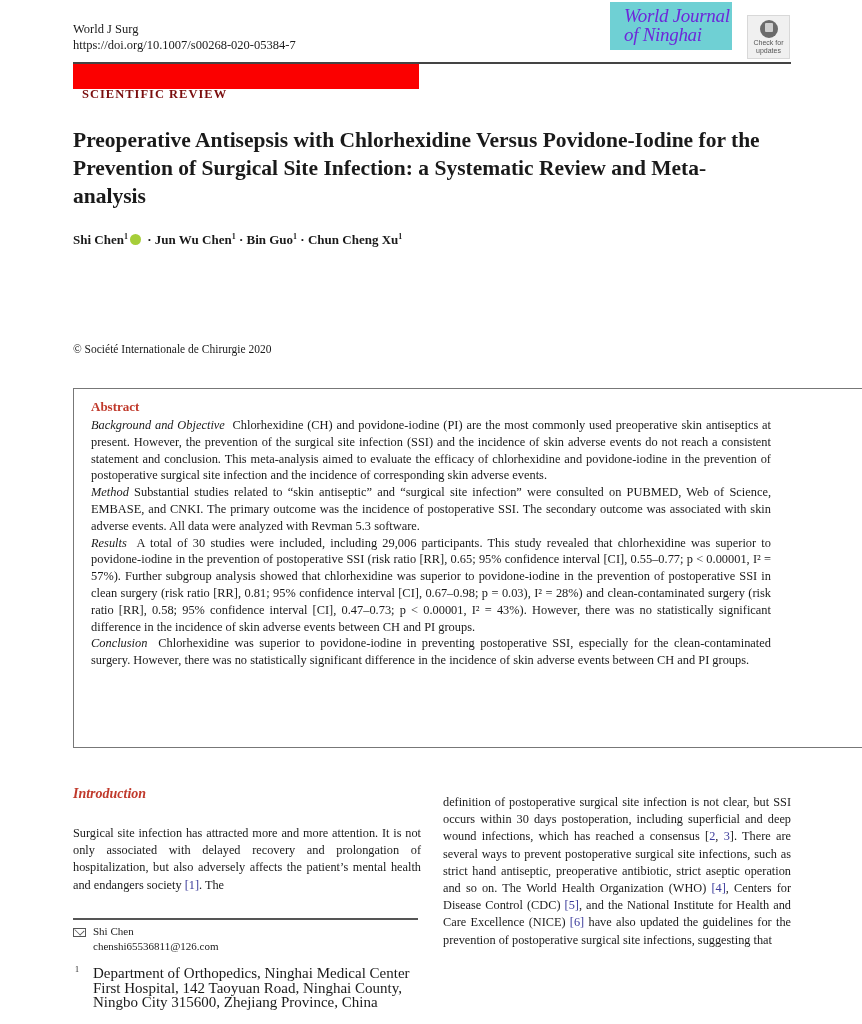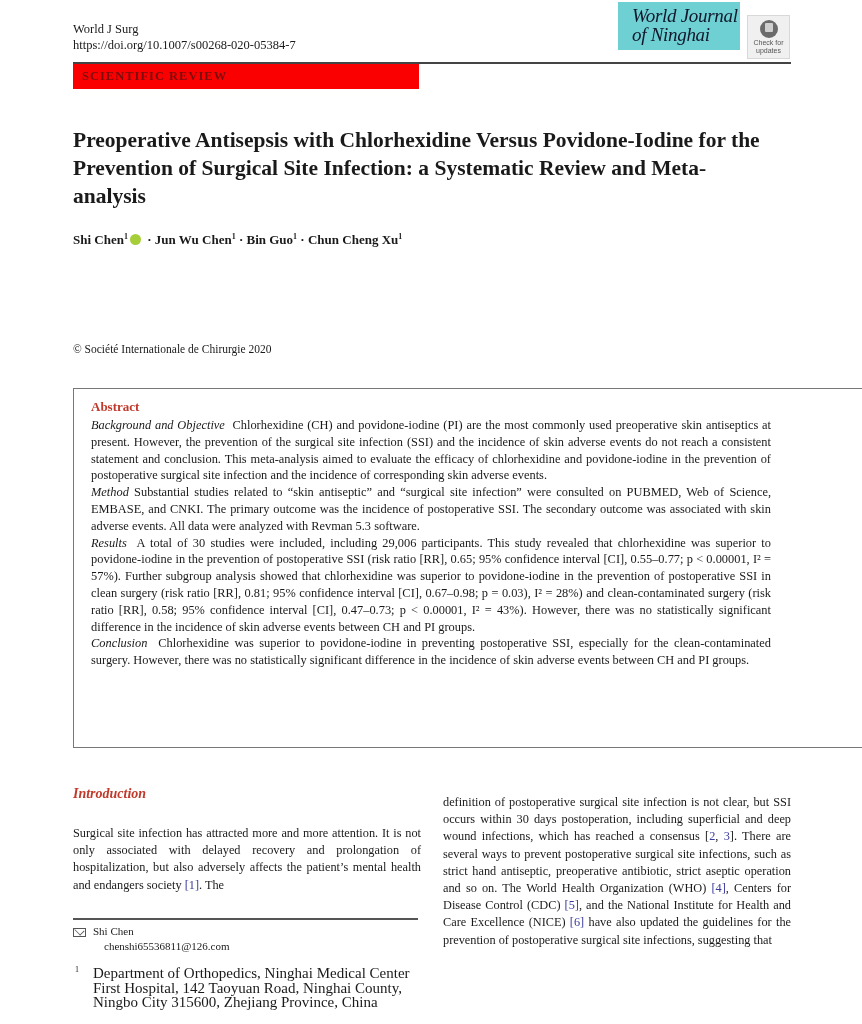--- a/index.html
+++ b/index.html
@@ -2,33 +2,33 @@
 <html><head>
 <meta charset="utf-8">
 <style>
   html, body { margin: 0; padding: 0; background: #ffffff; }
   body { width: 862px; height: 1024px; position: relative; overflow: hidden;
          font-family: "Liberation Serif", "DejaVu Serif", serif; color: #1a1a1a; }
   .abs { position: absolute; }
   .journal-name { left: 73px; top: 22px; font-size: 12.5px; }
   .doi { left: 73px; top: 38px; font-size: 12.5px; }
   .logo { left: 610px; top: 2px; width: 122px; height: 48px; background: #6fd0d4;
-          color: #0f172a; font-style: italic; font-size: 19px; line-height: 19px;
-          padding: 4px 0 0 14px; box-sizing: border-box; letter-spacing: -0.3px; overflow: hidden; margin-left: 8px; }
+          color: #6d28d9; font-style: italic; font-size: 19px; line-height: 19px;
+          padding: 4px 0 0 14px; box-sizing: border-box; letter-spacing: -0.3px; overflow: hidden; }
   .logo .l2 { display: block; padding-left: 0; }
   .check { left: 747px; top: 15px; width: 43px; height: 44px; background: #f0f0f0;
            border: 1px solid #d8d8d8; box-sizing: border-box; text-align: center; }
   .check .circle { width: 18px; height: 18px; border-radius: 50%; background: #6b6b6b;
                    margin: 4px auto 1px; position: relative; }
   .check .circle::after { content: ""; position: absolute; left: 5px; top: 3px; width: 8px; height: 9px;
                           background: #cfcfcf; border-radius: 1px; }
   .check .txt { font-family: "Liberation Sans", sans-serif; font-size: 7px; color: #555; line-height: 8px; }
   .rule { left: 73px; top: 62px; width: 718px; height: 2px; background: #444; }
   .banner { left: 73px; top: 64px; width: 346px; height: 25px; background: #fb0000; }
-  .banner span { position: absolute; left: 9px; top: 5px; font-size: 12.5px; font-weight: bold;
+  .banner span { position: absolute; left: 9px; top: 23px; font-size: 12.5px; font-weight: bold;
                  letter-spacing: 1px; color: #7a0d0d; }
   .title { left: 73px; top: 126px; width: 690px; font-size: 21.5px; font-weight: bold; line-height: 28px; }
   .authors { left: 73px; top: 232px; font-size: 13px; font-weight: bold; }
   .authors sup { font-size: 8px; }
   .orcid { display: inline-block; width: 11px; height: 11px; border-radius: 50%; background: #a6ce39;
            vertical-align: -1px; margin: 0 3px 0 2px; }
   .copyright { left: 73px; top: 343px; font-size: 11.5px; }
   .abstract-box { left: 73px; top: 388px; width: 813px; height: 360px; border: 1.5px solid #777;
                   box-sizing: border-box; }
   .abstract-head { position: absolute; left: 17px; top: 10px; font-size: 13px; font-weight: bold; color: #c0392b; }
@@ -38,21 +38,21 @@
   .abstract-body i { font-style: italic; }
   .intro-head { left: 73px; top: 786px; font-size: 14px; font-weight: bold; color: #c0392b; font-style: italic; }
   .col-left { left: 73px; top: 825px; width: 348px; font-size: 12.3px; line-height: 17.2px; text-align: justify; }
   .col-right { left: 443px; top: 778px; width: 348px; font-size: 12.3px; line-height: 17.2px; text-align: justify; margin-top: 16px; }
   .ref { color: #3a3a9a; }
   .foot-rule { left: 73px; top: 918px; width: 345px; height: 1.5px; background: #555; }
   .mail-icon { left: 73px; top: 928px; width: 13px; height: 9px; border: 1px solid #555; box-sizing: border-box; }
   .mail-icon::after { content: ""; position: absolute; left: 1px; top: -3px; width: 8px; height: 8px;
                       border-right: 1px solid #555; border-bottom: 1px solid #555; transform: rotate(45deg) scale(0.9,0.7); }
   .foot-name { left: 93px; top: 925px; font-size: 11px; }
-  .foot-email { left: 93px; top: 940px; font-size: 11px; margin-left: 11px; }
+  .foot-email { left: 93px; top: 940px; font-size: 11px; }
   .foot-num { left: 75px; top: 965px; font-size: 8px; }
   .foot-aff { left: 93px; top: 966px; width: 320px; font-size: 15px; line-height: 14.5px; }
 </style>
 </head>
 <body>
 
 <div class="abs journal-name">World J Surg</div>
 <div class="abs doi">https://doi.org/10.1007/s00268-020-05384-7</div>
 
 <div class="abs logo">

